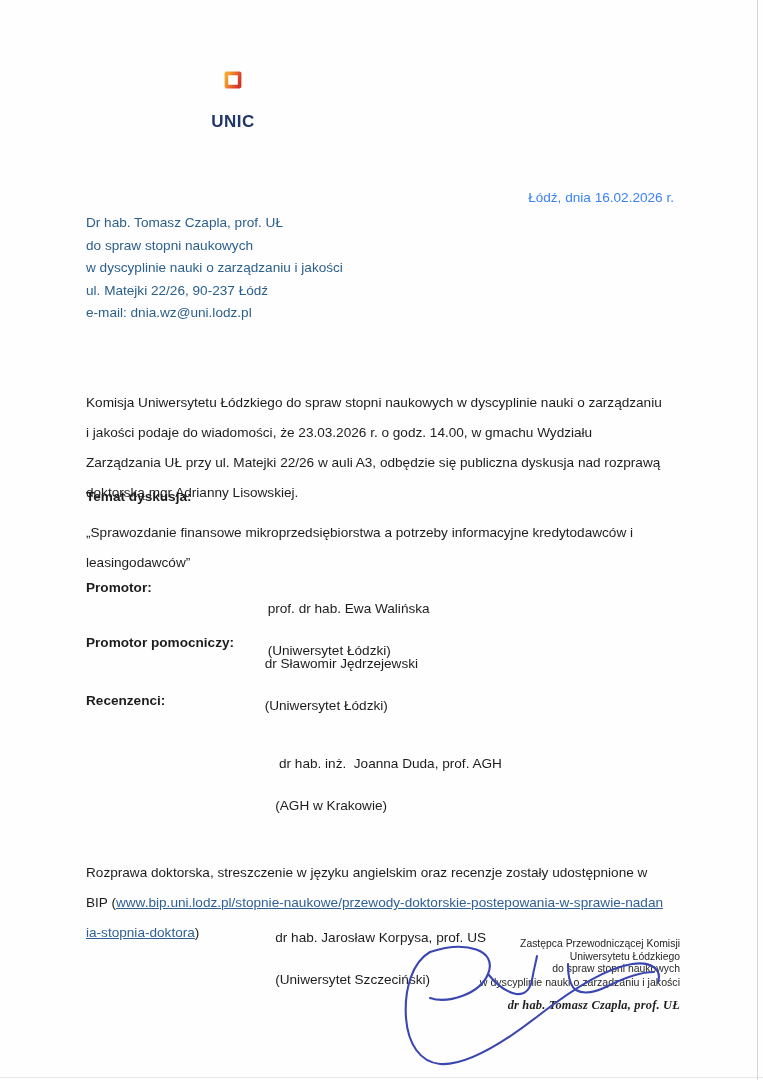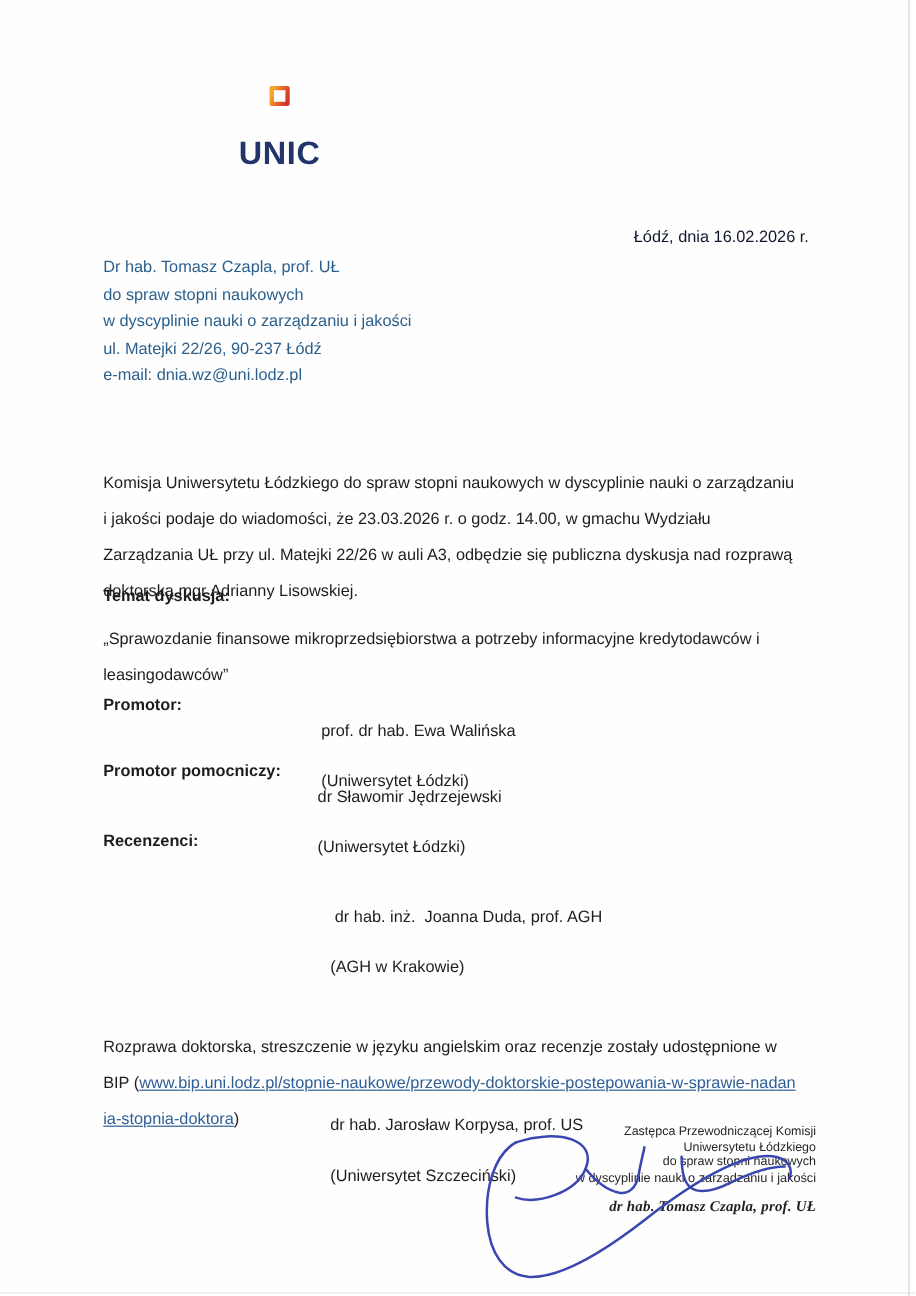--- a/index.html
+++ b/index.html
@@ -71,35 +71,35 @@
   .logo-unic {
     position: absolute;
     left: 110px;
     top: 2px;
     width: 90px;
     text-align: center;
   }
   .unic-word {
     color: #21356b;
     font-weight: bold;
-    font-size: 27px;
+    font-size: 17px;
     letter-spacing: .5px;
     margin-top: -2px;
     font-family: "Liberation Sans", sans-serif;
   }
 
   
   .date-line {
     position: absolute;
     left: 86px;
     top: 190px;
     width: 588px;
     text-align: right;
     font-size: 13.6px;
-    color: #0f172a;
+    color: #3b82f6;
   }
   .addr {
     position: absolute;
     left: 86px;
     top: 212px;
     color: #2b5f8c;
     font-size: 13.6px;
     line-height: 22.6px;
   }
   .addr div { white-space: pre; }

